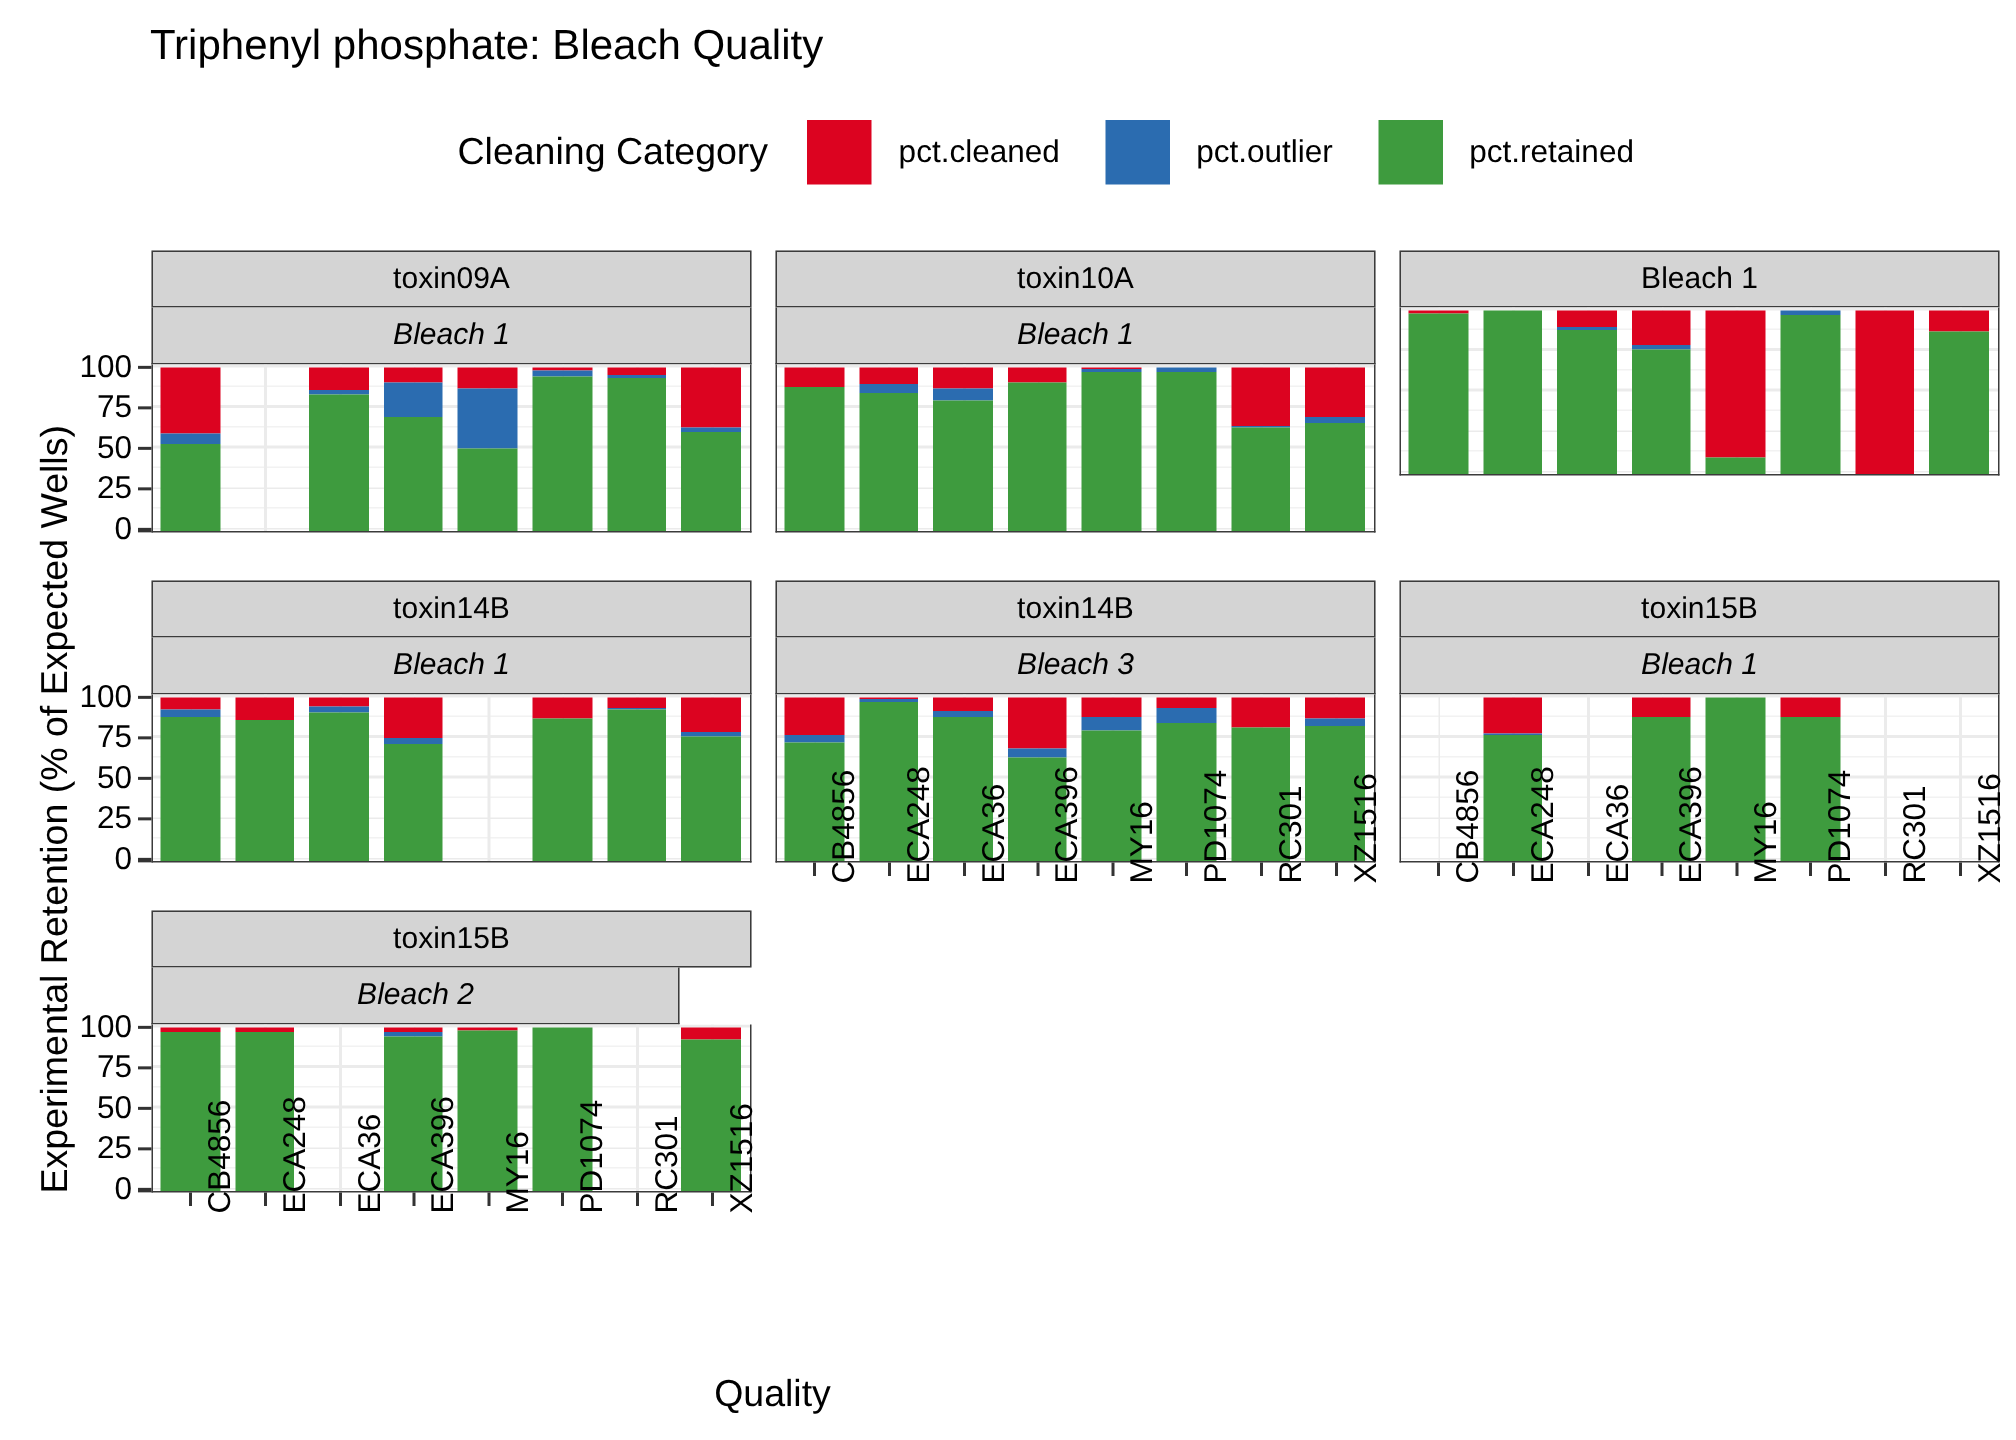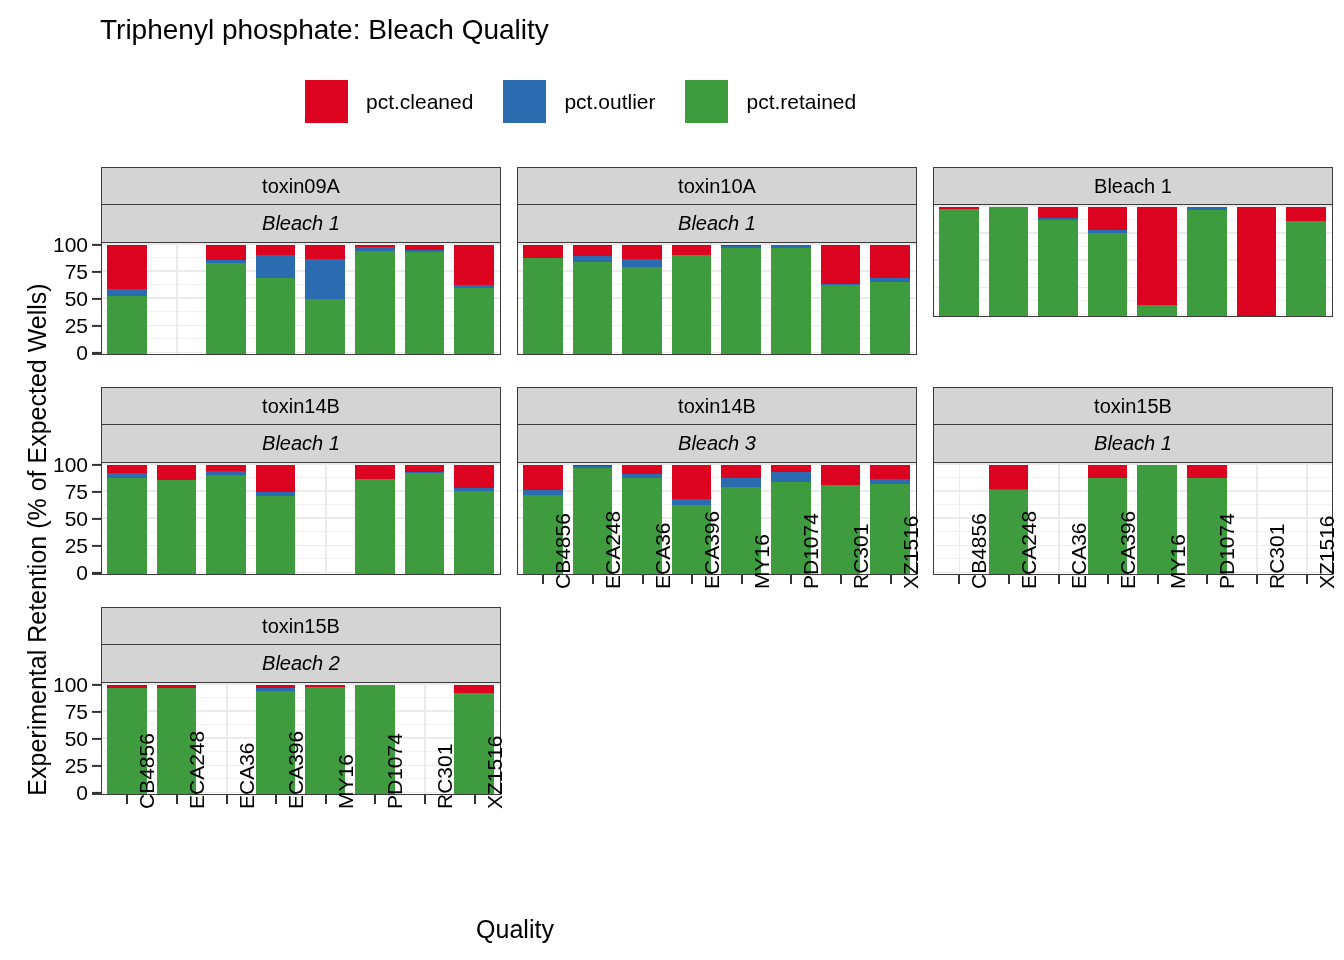--- a/index.html
+++ b/index.html
@@ -70,20 +70,21 @@
   }
 </style>
 </head>
 <body>
 
 <div id="root">
 
   <div class="title">Triphenyl phosphate: Bleach Quality</div>
 
   <div class="legend">
+    <span class="legend-title">Cleaning Category</span>
     <span class="legend-item">
       <span class="legend-key" style="background:#DC0320"></span>
       <span class="legend-label">pct.cleaned</span>
     </span>
     <span class="legend-item">
       <span class="legend-key" style="background:#2B6CB0"></span>
       <span class="legend-label">pct.outlier</span>
     </span>
     <span class="legend-item">
       <span class="legend-key" style="background:#3E9B3E"></span>
@@ -419,21 +420,21 @@
             <div class="seg" style="height: 108.8px; background: rgb(62, 155, 62);"></div>
           </div>
           <div class="bar" title="PD1074" style="left: 252.96px; width: 39.68px; height: 108.8px;">
             <div class="seg" style="height: 95.744px; background: rgb(62, 155, 62);"></div>
             <div class="seg" style="height: 13.056px; background: rgb(220, 3, 32);"></div>
           </div>
         </div>
       </div>
       <div class="panel" style="left: 101px; top: 607px; width: 400px;">
         <div class="strip" style="width: 400px;">toxin15B</div>
-        <div class="strip" style="width: 400px;">Bleach 2</div>
+        <div class="strip" style="width: 352px;">Bleach 2</div>
         <div class="plotbox" style="width: 400px; height: 112px;">
           <div class="gridline-h" style="top: 108.8px;"></div>
           <div class="gridline-h" style="top: 81.6px;"></div>
           <div class="gridline-h" style="top: 54.4px;"></div>
           <div class="gridline-h" style="top: 27.2px;"></div>
           <div class="gridline-h" style="top: 0px;"></div>
           <div class="gridline-hm" style="top: 95.2px;"></div>
           <div class="gridline-hm" style="top: 68px;"></div>
           <div class="gridline-hm" style="top: 40.8px;"></div>
           <div class="gridline-hm" style="top: 13.6px;"></div>

